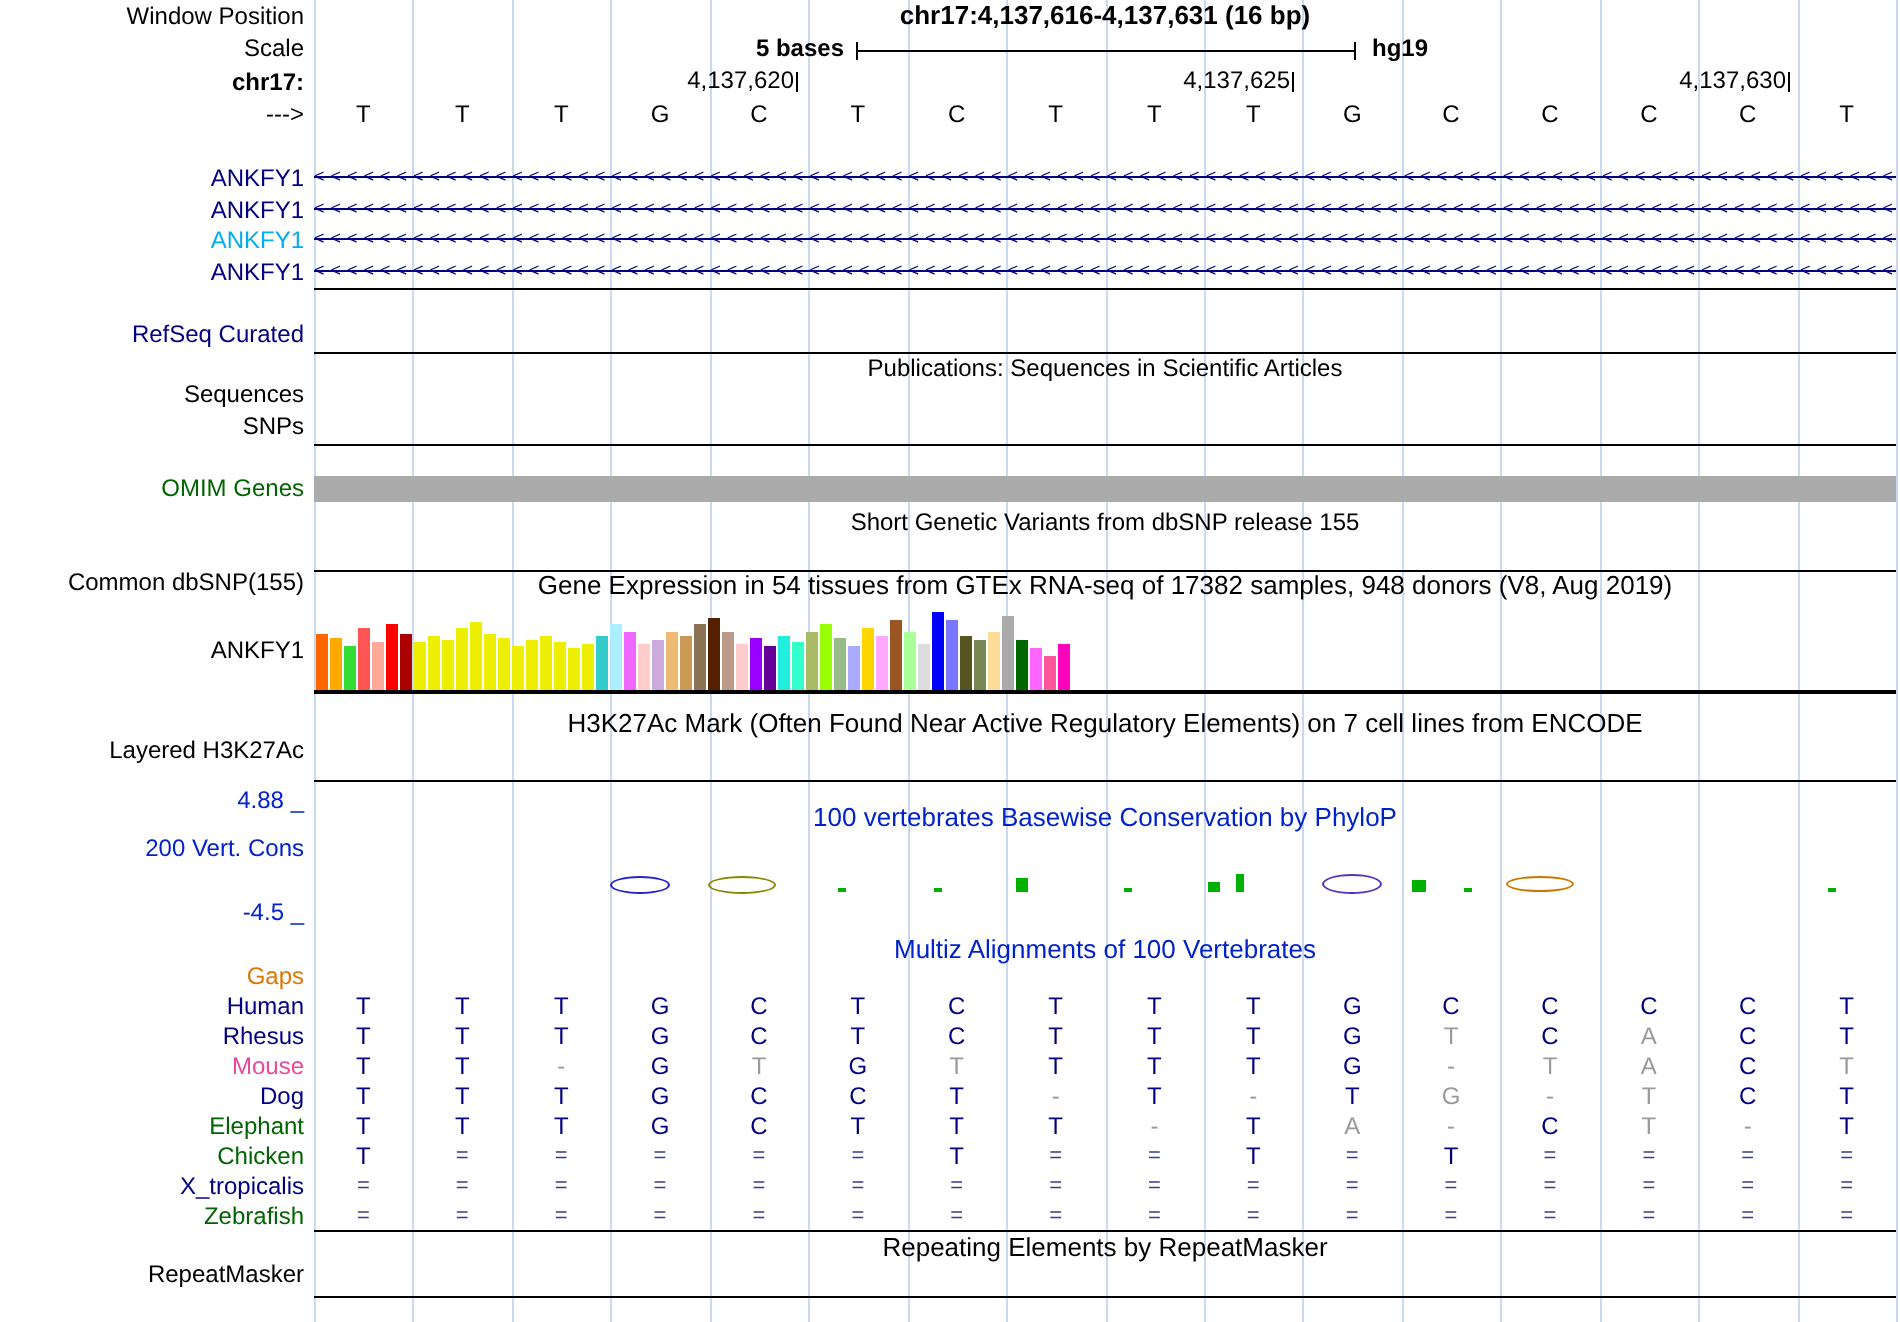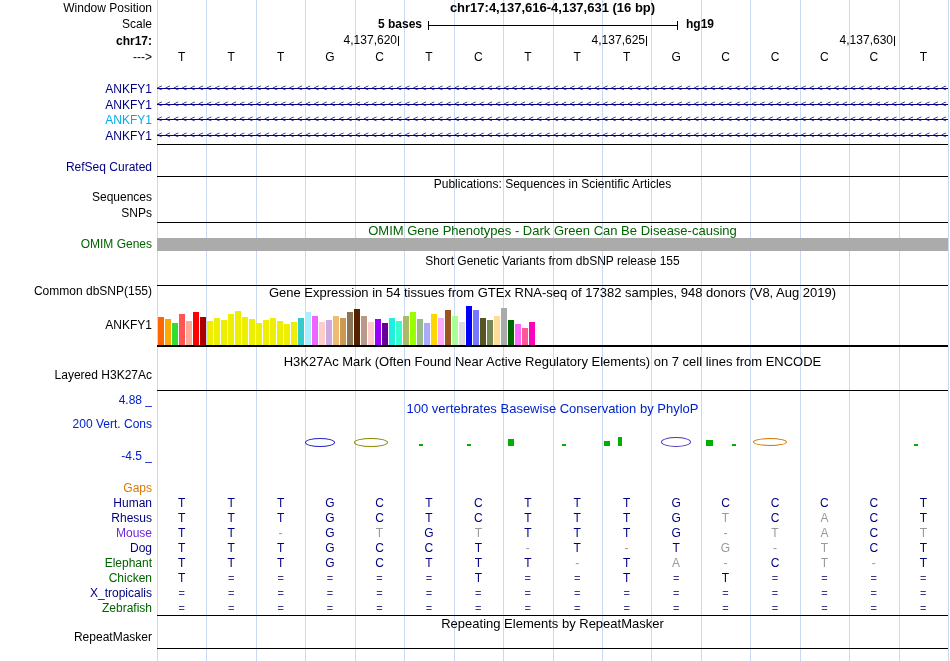--- a/index.html
+++ b/index.html
@@ -80,21 +80,20 @@
 
   <div class="glabel" style="top:50px">---&gt;</div>
 
 
   <div class="glabel navy" style="top:160px">RefSeq Curated</div>
 
   <div class="ctitle" style="top:177px;font-size:12px">Publications: Sequences in Scientific Articles</div>
   <div class="glabel" style="top:190px">Sequences</div>
   <div class="glabel" style="top:206px">SNPs</div>
 
-  <div class="ctitle green" style="top:223px">OMIM Gene Phenotypes - Dark Green Can Be Disease-causing</div>
   <div style="position:absolute;left:157px;top:238px;width:791px;height:13px;background:#ABABAB"></div>
   <div class="glabel green" style="top:237px">OMIM Genes</div>
 
   <div class="ctitle" style="top:254px;font-size:12px">Short Genetic Variants from dbSNP release 155</div>
   <div class="glabel" style="top:284px">Common dbSNP(155)</div>
 
   <div class="ctitle" style="top:285px">Gene Expression in 54 tissues from GTEx RNA-seq of 17382 samples, 948 donors (V8, Aug 2019)</div>
   <div class="glabel" style="top:318px">ANKFY1</div>
   <div id="gtex-chart">
       <div class="bar" style="left: 158px; top: 317px; height: 28px; background: rgb(255, 102, 0);"></div>
@@ -154,20 +153,21 @@
     </div>
 
   <div class="ctitle" style="top:354px">H3K27Ac Mark (Often Found Near Active Regulatory Elements) on 7 cell lines from ENCODE</div>
   <div class="glabel" style="top:368px">Layered H3K27Ac</div>
 
   <div class="glabel blue" style="top:393px">4.88 _</div>
   <div class="ctitle blue" style="top:401px">100 vertebrates Basewise Conservation by PhyloP</div>
   <div class="glabel blue" style="top:417px">200 Vert. Cons</div>
   <div class="glabel blue" style="top:449px">-4.5 _</div>
 
+  <div class="ctitle blue" style="top:467px">Multiz Alignments of 100 Vertebrates</div>
 
   <div class="ctitle" style="top:616px">Repeating Elements by RepeatMasker</div>
   <div class="glabel" style="top:630px">RepeatMasker</div>
 <div class="hsep" style="top: 144px; height: 1px;"></div>
     <div class="hsep" style="top: 176px; height: 1px;"></div>
     <div class="hsep" style="top: 222px; height: 1px;"></div>
     <div class="hsep" style="top: 285px; height: 1px;"></div>
     <div class="hsep" style="top: 345px; height: 2px;"></div>
     <div class="hsep" style="top: 390px; height: 1px;"></div>
     <div class="hsep" style="top: 615px; height: 1px;"></div>
@@ -249,21 +249,21 @@
     <div class="base mbase" style="left: 453.6px; top: 511px; width: 49.4375px;">C</div>
     <div class="base mbase" style="left: 503.1px; top: 511px; width: 49.4375px;">T</div>
     <div class="base mbase" style="left: 552.5px; top: 511px; width: 49.4375px;">T</div>
     <div class="base mbase" style="left: 601.9px; top: 511px; width: 49.4375px;">T</div>
     <div class="base mbase" style="left: 651.4px; top: 511px; width: 49.4375px;">G</div>
     <div class="base mbase dim" style="left: 700.8px; top: 511px; width: 49.4375px;">T</div>
     <div class="base mbase" style="left: 750.3px; top: 511px; width: 49.4375px;">C</div>
     <div class="base mbase dim" style="left: 799.7px; top: 511px; width: 49.4375px;">A</div>
     <div class="base mbase" style="left: 849.1px; top: 511px; width: 49.4375px;">C</div>
     <div class="base mbase" style="left: 898.6px; top: 511px; width: 49.4375px;">T</div>
-    <div class="glabel" style="top: 526px; color: #6d28d9;">Mouse</div>
+    <div class="glabel" style="top: 526px; color: #ec4899;">Mouse</div>
     <div class="base mbase" style="left: 157px; top: 526px; width: 49.4375px;">T</div>
     <div class="base mbase" style="left: 206.4px; top: 526px; width: 49.4375px;">T</div>
     <div class="base mbase dash" style="left: 255.9px; top: 526px; width: 49.4375px;">-</div>
     <div class="base mbase" style="left: 305.3px; top: 526px; width: 49.4375px;">G</div>
     <div class="base mbase dim" style="left: 354.8px; top: 526px; width: 49.4375px;">T</div>
     <div class="base mbase" style="left: 404.2px; top: 526px; width: 49.4375px;">G</div>
     <div class="base mbase dim" style="left: 453.6px; top: 526px; width: 49.4375px;">T</div>
     <div class="base mbase" style="left: 503.1px; top: 526px; width: 49.4375px;">T</div>
     <div class="base mbase" style="left: 552.5px; top: 526px; width: 49.4375px;">T</div>
     <div class="base mbase" style="left: 601.9px; top: 526px; width: 49.4375px;">T</div>

